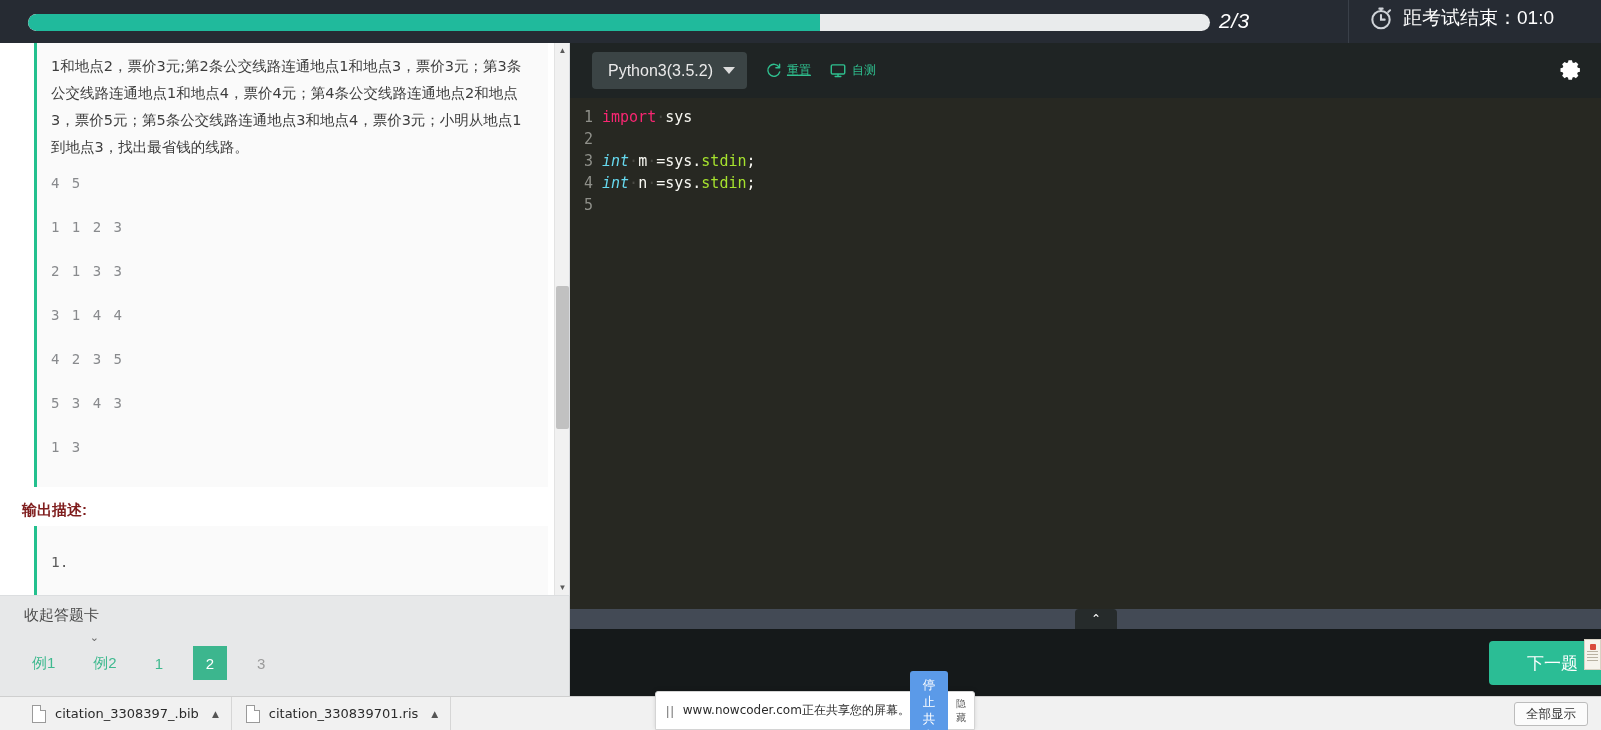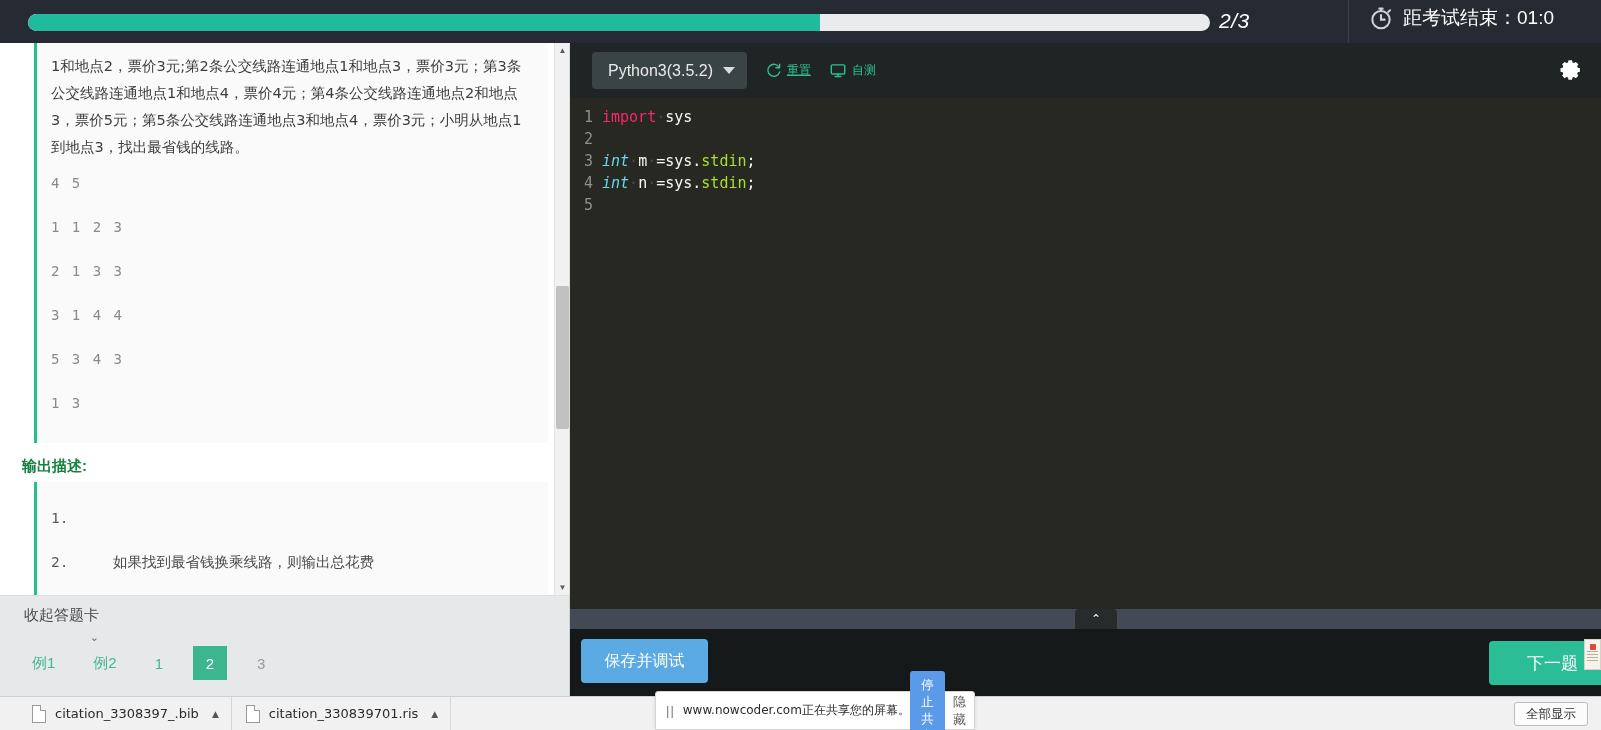--- a/index.html
+++ b/index.html
@@ -64,21 +64,21 @@
     color: #3d3d3d; font-size: 14.5px; line-height: 27px;
     font-family: "DejaVu Sans", "Liberation Sans", sans-serif;
   }
   .q-data-line {
     color: #888a8d; font-size: 14px; line-height: 44px;
     font-family: "DejaVu Sans Mono", "Liberation Mono", monospace;
     letter-spacing: 2px;
   }
   .q-section-title {
     margin: 14px 0 6px 22px;
-    color: #15803d; font-size: 15px; font-weight: bold;
+    color: #7f1d1d; font-size: 15px; font-weight: bold;
   }
   .q-block2 {
     margin: 0 22px 0 34px;
     border-left: 3px solid #23c08e;
     background: #fafafa;
     padding: 14px 14px 14px 14px;
   }
   .q-out-item {
     display: flex; color: #4a4a4a; font-size: 14.5px;
     line-height: 44px;
@@ -295,21 +295,21 @@
     color: #2a2a2a; font-size: 12px; white-space: nowrap; flex: 1;
     font-family: "DejaVu Sans", "Liberation Sans", sans-serif;
   }
   .btn-stop-share {
     background: #5b9ae8; border: none; border-radius: 3px;
     color: #ffffff; font-size: 12.5px;
     padding: 6px 10px; margin-right: 8px; cursor: pointer;
     font-family: "DejaVu Sans", "Liberation Sans", sans-serif;
   }
   .btn-hide {
-    background: none; border: none; color: #5b5b5b; font-size: 13px;
+    background: none; border: none; color: #5b5b5b; font-size: 10px;
     cursor: pointer;
     font-family: "DejaVu Sans", "Liberation Sans", sans-serif;
   }
 </style>
 </head>
 <body>
 
 <div id="app">
 
   <div class="topbar">
@@ -333,20 +333,21 @@
   <div class="left-panel">
     <div class="q-scrollarea">
 
       <div class="q-block">
         <div class="q-para">1和地点2，票价3元;第2条公交线路连通地点1和地点3，票价3元；第3条公交线路连通地点1和地点4，票价4元；第4条公交线路连通地点2和地点3，票价5元；第5条公交线路连通地点3和地点4，票价3元；小明从地点1到地点3，找出最省钱的线路。</div>
         <div id="q-data-lines">
             <div class="q-data-line">4 5</div>
             <div class="q-data-line">1 1 2 3</div>
             <div class="q-data-line">2 1 3 3</div>
             <div class="q-data-line">3 1 4 4</div>
+            <div class="q-data-line">4 2 3 5</div>
             <div class="q-data-line">5 3 4 3</div>
             <div class="q-data-line">1 3</div>
           </div>
       </div>
 
       <div class="q-section-title">输出描述:</div>
 
       <div class="q-block2">
         <div id="q-out-items">
             <div class="q-out-item">
@@ -439,21 +440,20 @@
       </div>
 
   </div>
 
   <div class="collapse-bar"></div>
   <div class="collapse-knob">
     <span>⌃</span>
   </div>
 
   <div class="bottom-bar">
-    <button class="btn-save">保存并调试</button>
     <button class="btn-next">下一题</button>
   </div>
   <div class="corner-widget">
     <div class="dot"></div>
     <div class="bars">
       <i></i>
         <i></i>
         <i></i>
         <i></i>
     </div>

